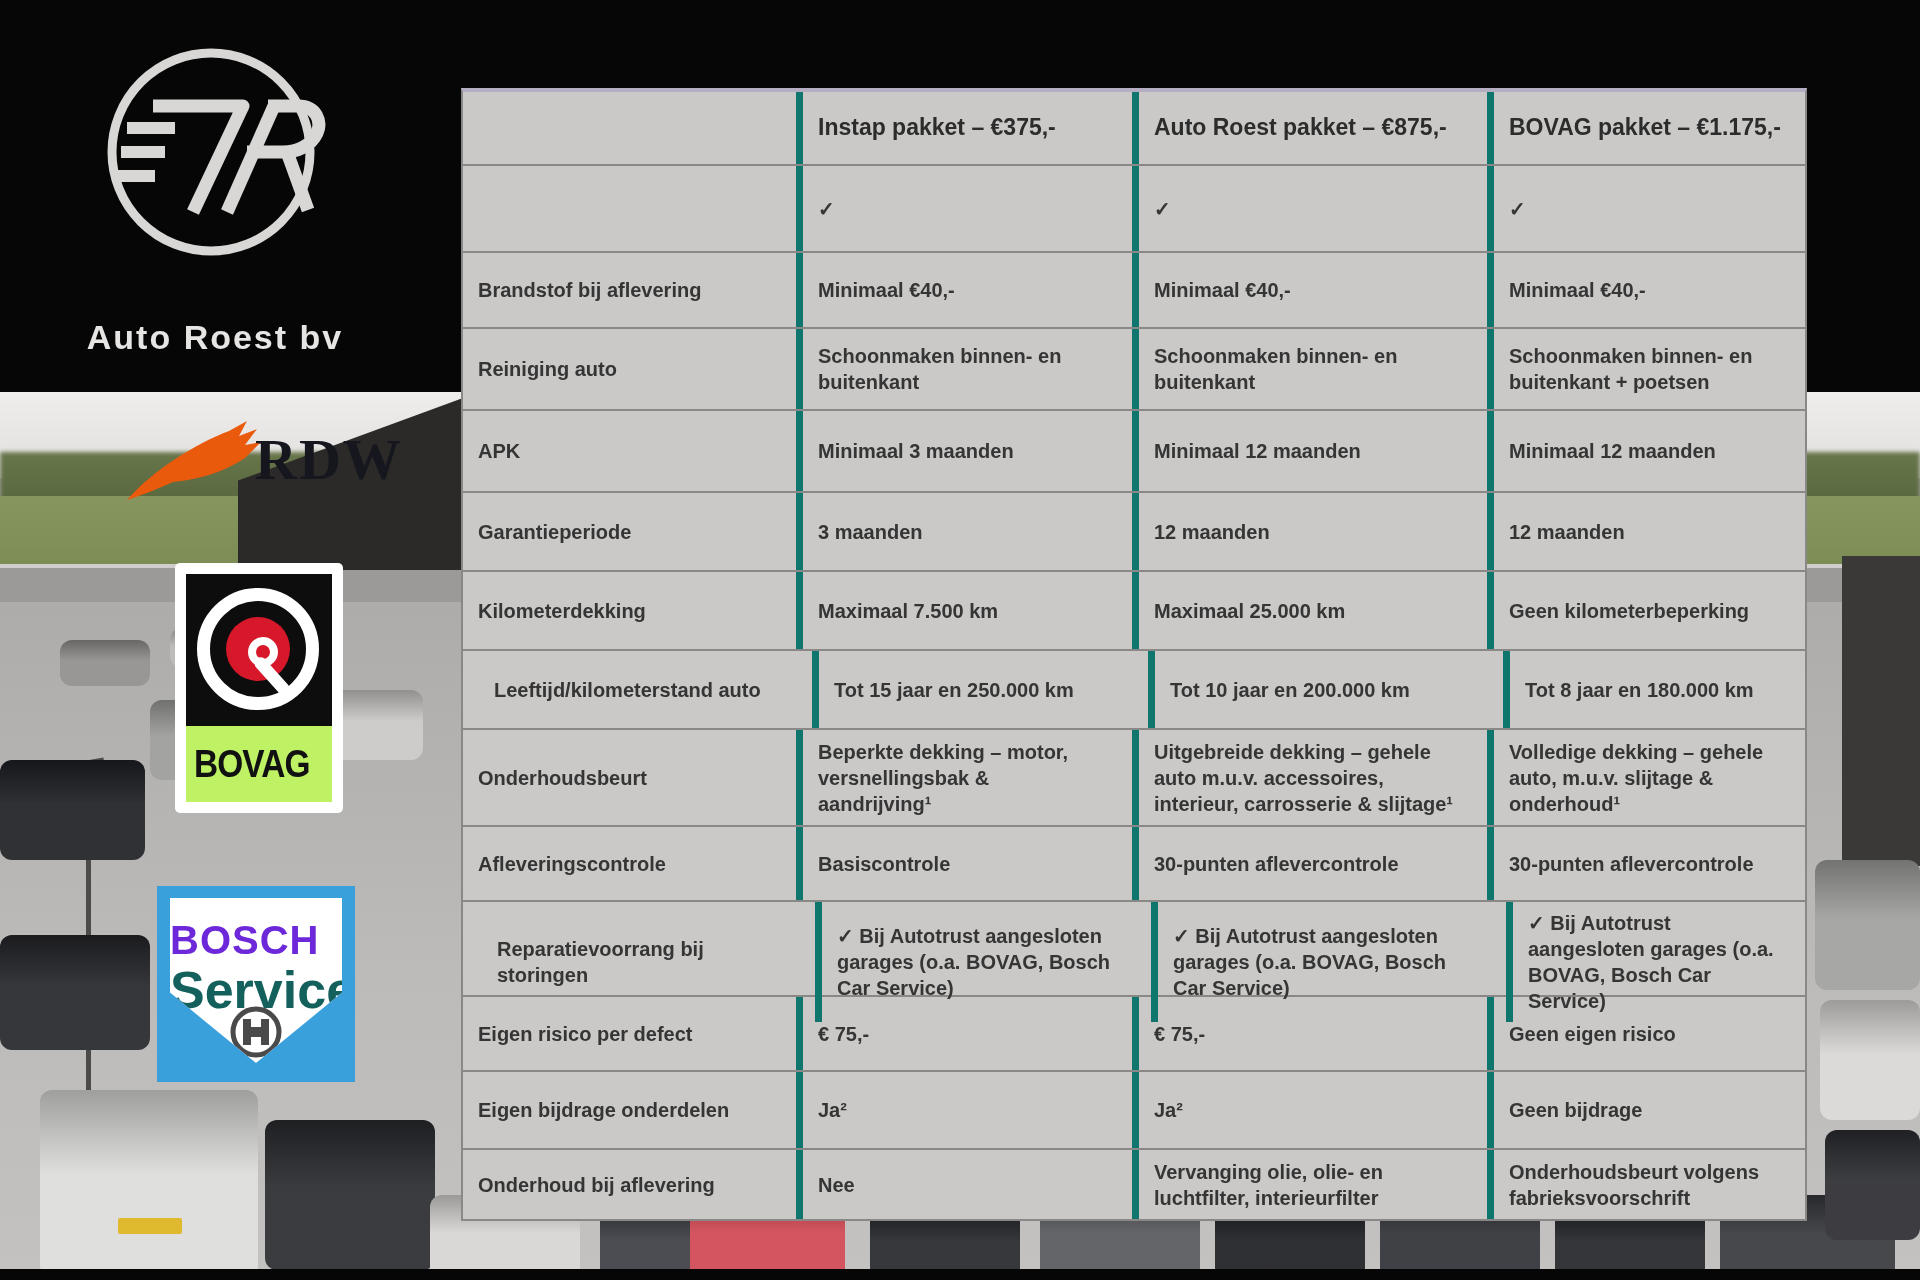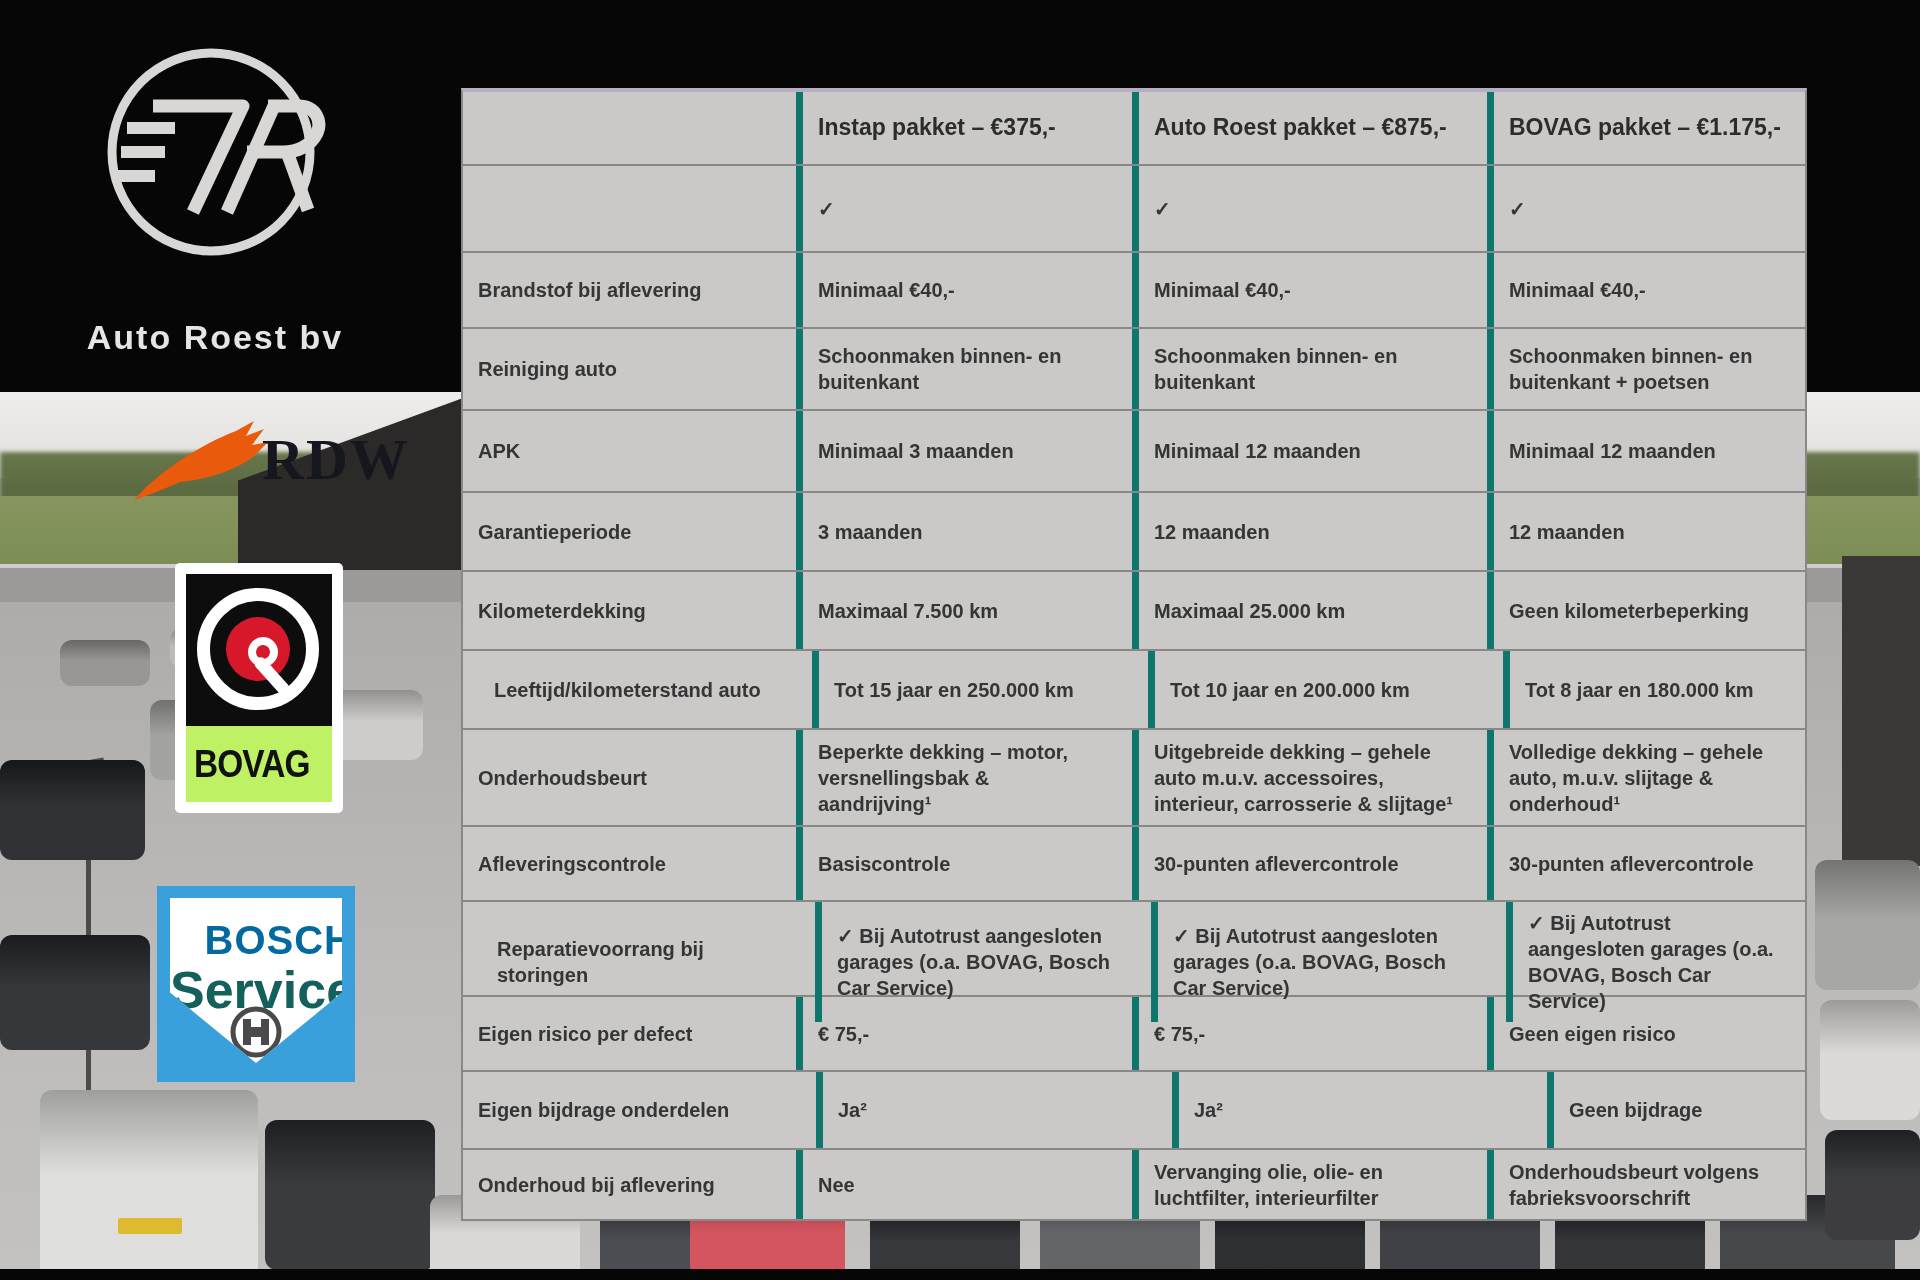--- a/index.html
+++ b/index.html
@@ -20,36 +20,36 @@
   #pole-arm{left:74px;top:760px;width:30px;height:5px;background:#4c4b49;transform:rotate(-10deg);}
   .car{position:absolute;border-radius:12px;}
   #btm-strip{left:0;top:1269px;width:1920px;height:11px;background:#060606;}
 
   
   #black-band{left:0;top:0;width:1920px;height:392px;background:#060606;}
   #brand-name{left:70px;top:318px;width:290px;text-align:center;color:#e6e5e3;
               font-size:34px;font-weight:bold;letter-spacing:2px;}
 
   
-  #rdw{left:130px;top:418px;width:300px;height:96px;}
+  #rdw{left:123px;top:418px;width:300px;height:96px;}
   #rdw-text{position:absolute;left:132px;top:8px;font-family:"Liberation Serif",serif;
             font-size:58px;font-weight:600;color:#16161f;letter-spacing:2px;}
   #bovag{left:175px;top:563px;width:168px;height:250px;background:#fff;border-radius:5px;}
   #bovag-black{position:absolute;left:11px;top:11px;width:146px;height:152px;background:#0d0d0d;}
   #bovag-ring{position:absolute;left:11px;top:14px;width:96px;height:96px;border:13px solid #fff;border-radius:50%;background:#0d0d0d;}
   #bovag-red{position:absolute;left:16px;top:16px;width:64px;height:64px;border-radius:50%;background:#d7182a;}
   #bovag-cring{position:absolute;left:22px;top:20px;width:14px;height:14px;border:8px solid #fff;border-radius:50%;}
   #bovag-handle{position:absolute;left:40px;top:36px;width:12px;height:46px;background:#fff;border-radius:6px;transform:rotate(-42deg);}
   #bovag-yellow{position:absolute;left:11px;top:163px;width:146px;height:76px;background:#bef264;
                 display:flex;align-items:center;justify-content:flex-start;}
   #bovag-text{font-size:38px;font-weight:900;color:#111;transform:scaleX(.88);letter-spacing:-1px;}
   #bosch{left:157px;top:886px;width:198px;height:196px;background:#3aa0dc;}
   #bosch-shield{position:absolute;left:13px;top:12px;width:172px;height:172px;background:#fff;
                 clip-path:polygon(0 0,100% 0,100% 55%,50% 96%,0 55%);}
-  #bosch-line1{position:absolute;left:0;top:20px;width:184px;text-align:right;color:#0369a1;
+  #bosch-line1{position:absolute;left:0;top:20px;width:184px;text-align:left;color:#6d28d9;
                font-size:40px;font-weight:900;letter-spacing:1px;}
   #bosch-line2{position:absolute;left:0;top:62px;width:172px;text-align:center;color:#13605c;
                font-size:52px;font-weight:bold;}
   #bosch-emblem{position:absolute;left:58px;top:106px;}
 
   
   #pkg-table{left:461px;top:88px;width:1346px;background:#cac9c7;
              border:2px solid #898886;border-top:4px solid #b5adc2;box-sizing:border-box;}
   .trow{display:grid;grid-template-columns:317px 336px 355px 1fr;}
   .trow + .trow{border-top:2px solid #898886;}
@@ -215,21 +215,21 @@
         <div class="cell">✓ Bij Autotrust aangesloten garages (o.a. BOVAG, Bosch Car Service)</div>
         <div class="cell">✓ Bij Autotrust aangesloten garages (o.a. BOVAG, Bosch Car Service)</div>
         <div class="cell">✓ Bij Autotrust aangesloten garages (o.a. BOVAG, Bosch Car Service)</div>
       </div>
       <div class="trow" style="height: 73px;">
         <div class="cell">Eigen risico per defect</div>
         <div class="cell">€ 75,-</div>
         <div class="cell">€ 75,-</div>
         <div class="cell">Geen eigen risico</div>
       </div>
-      <div class="trow" style="height: 76px; gap: 20px;">
+      <div class="trow" style="height: 76px;">
         <div class="cell">Eigen bijdrage onderdelen</div>
         <div class="cell">Ja²</div>
         <div class="cell">Ja²</div>
         <div class="cell">Geen bijdrage</div>
       </div>
       <div class="trow" style="height: 69px;">
         <div class="cell">Onderhoud bij aflevering</div>
         <div class="cell">Nee</div>
         <div class="cell">Vervanging olie, olie- en luchtfilter, interieurfilter</div>
         <div class="cell">Onderhoudsbeurt volgens fabrieksvoorschrift</div>

